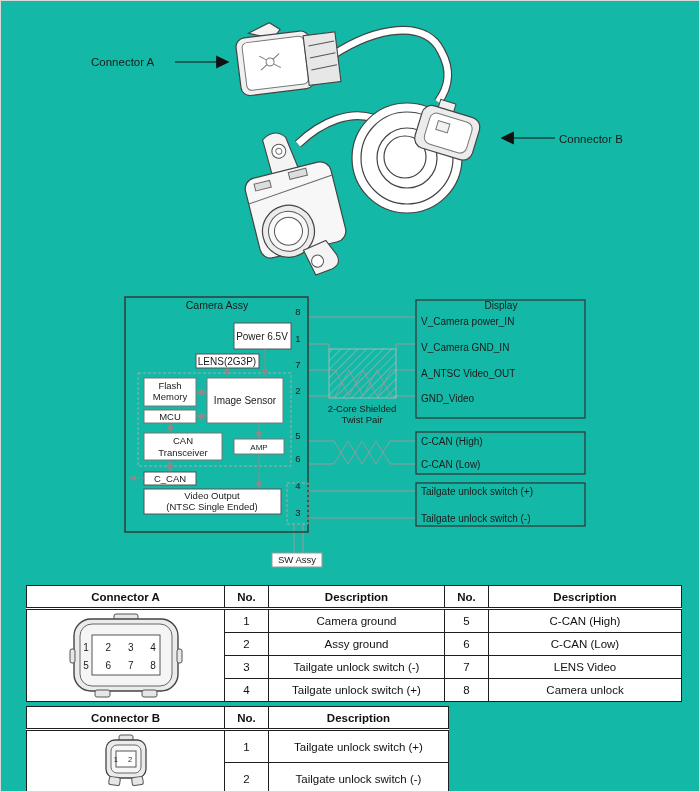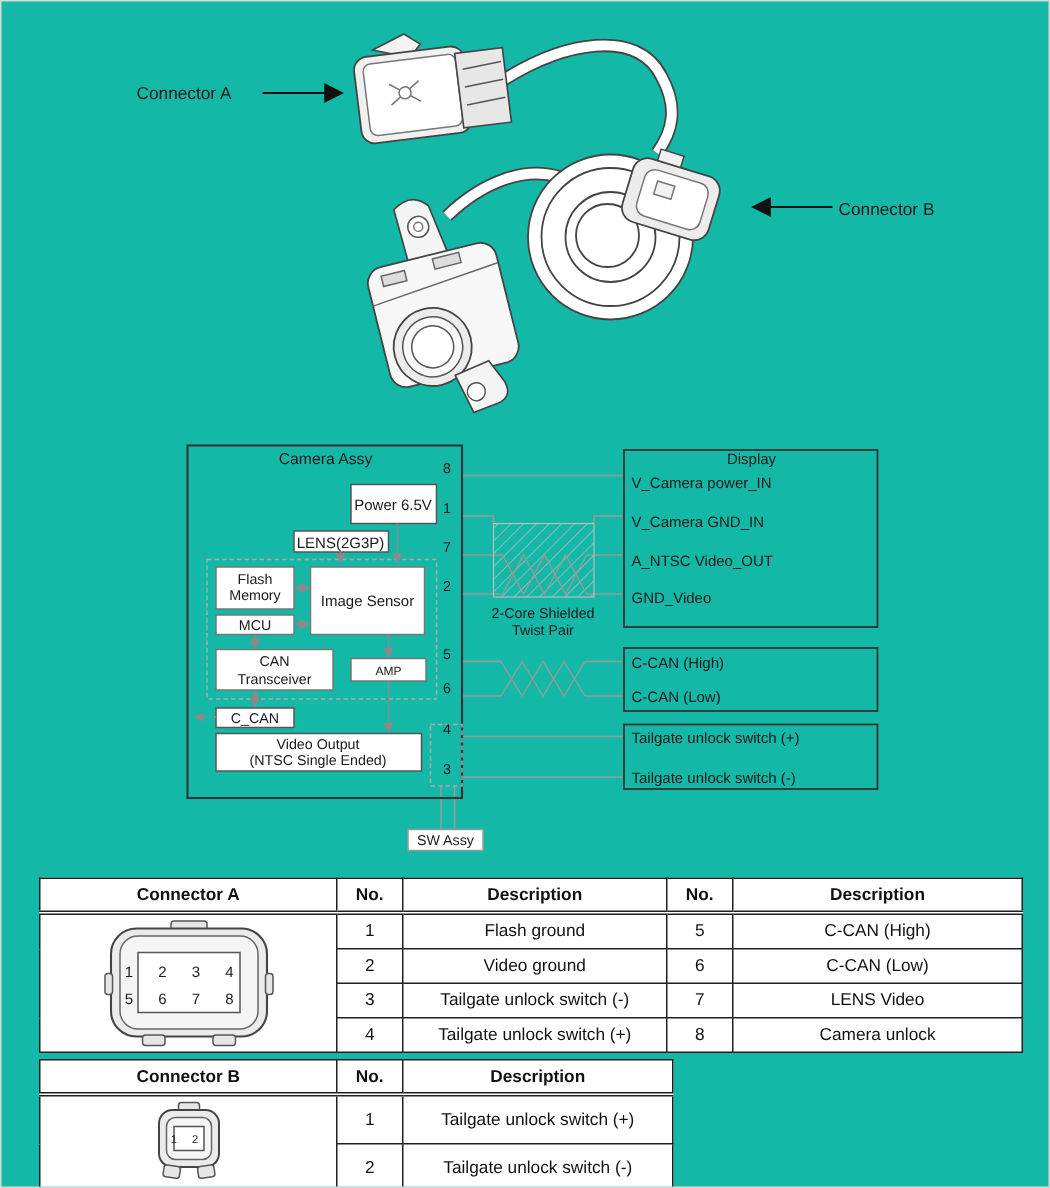--- a/index.html
+++ b/index.html
@@ -244,27 +244,27 @@
               <rect x="116" y="36" width="5" height="14" rx="2" fill="#e6e6e6" stroke="#555"></rect>
               <rect x="34" y="77" width="15" height="7" rx="2" fill="#e6e6e6" stroke="#555"></rect>
               <rect x="81" y="77" width="15" height="7" rx="2" fill="#e6e6e6" stroke="#555"></rect>
               <rect x="31" y="22" width="68" height="40" fill="#fff" stroke="#555"></rect>
               <text x="62" y="38" font-size="10" text-anchor="middle" letter-spacing="7">1 2 3 4</text>
               <text x="62" y="56" font-size="10" text-anchor="middle" letter-spacing="7">5 6 7 8</text>
             </svg>
           </div>
         </td>
         <td>1</td>
-        <td>Flash ground</td>
+        <td>Camera ground</td>
         <td>5</td>
         <td>C-CAN (High)</td>
       </tr>
       <tr>
         <td>2</td>
-        <td>Video ground</td>
+        <td>Assy ground</td>
         <td>6</td>
         <td>C-CAN (Low)</td>
       </tr>
       <tr>
         <td>3</td>
         <td>Tailgate unlock switch (-)</td>
         <td>7</td>
         <td>LENS Video</td>
       </tr>
       <tr>

